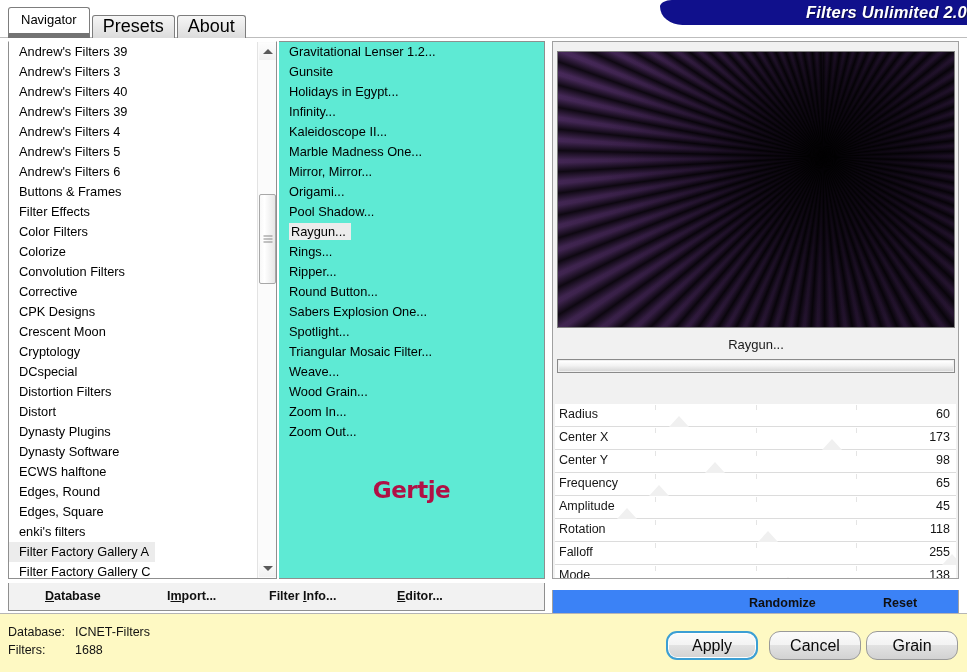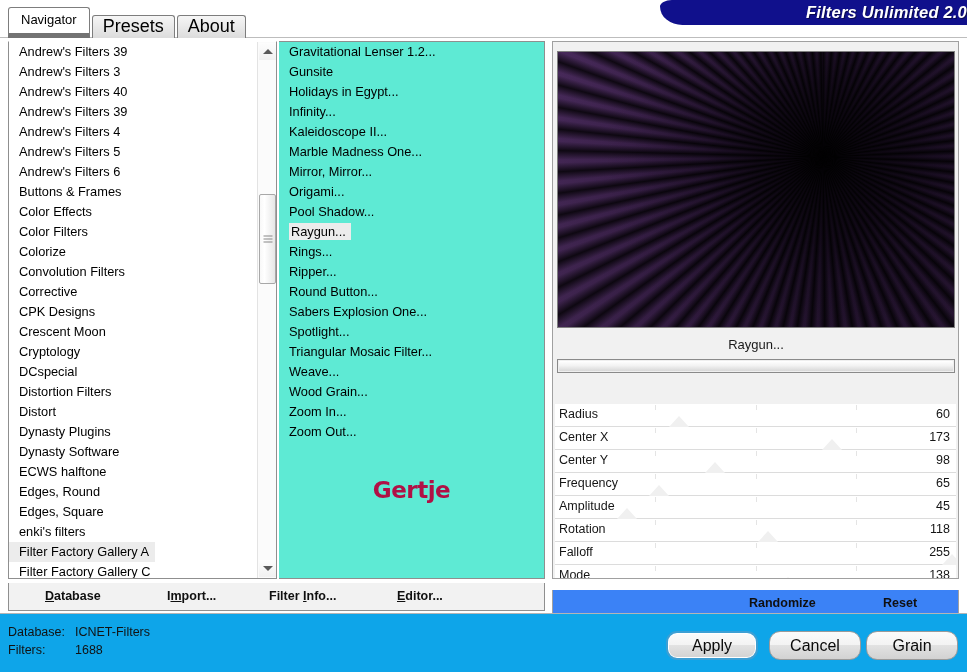--- a/index.html
+++ b/index.html
@@ -356,21 +356,21 @@
     cursor: default;
     user-select: none;
   }
   .cmdlink u { text-decoration: underline; }
 
   
   .statusbar {
     position: absolute;
     top: 613px; left: 0;
     width: 967px; height: 59px;
-    background: #0ea5e9;
+    background: #fef9c3;
     border-top: 1px solid #b5b5b5;
   }
   .status-line {
     position: absolute;
     font-size: 12.5px;
     color: #121212;
     white-space: nowrap;
   }
   .status-lbl { left: 8px; }
   .status-val { left: 75px; }
@@ -433,21 +433,21 @@
         <div class="lrow-wrap">
             <div class="lrow">Andrew's Filters 5</div>
           </div>
         <div class="lrow-wrap">
             <div class="lrow">Andrew's Filters 6</div>
           </div>
         <div class="lrow-wrap">
             <div class="lrow">Buttons &amp; Frames</div>
           </div>
         <div class="lrow-wrap">
-            <div class="lrow">Color Effects</div>
+            <div class="lrow">Filter Effects</div>
           </div>
         <div class="lrow-wrap">
             <div class="lrow">Color Filters</div>
           </div>
         <div class="lrow-wrap">
             <div class="lrow">Colorize</div>
           </div>
         <div class="lrow-wrap">
             <div class="lrow">Convolution Filters</div>
           </div>

